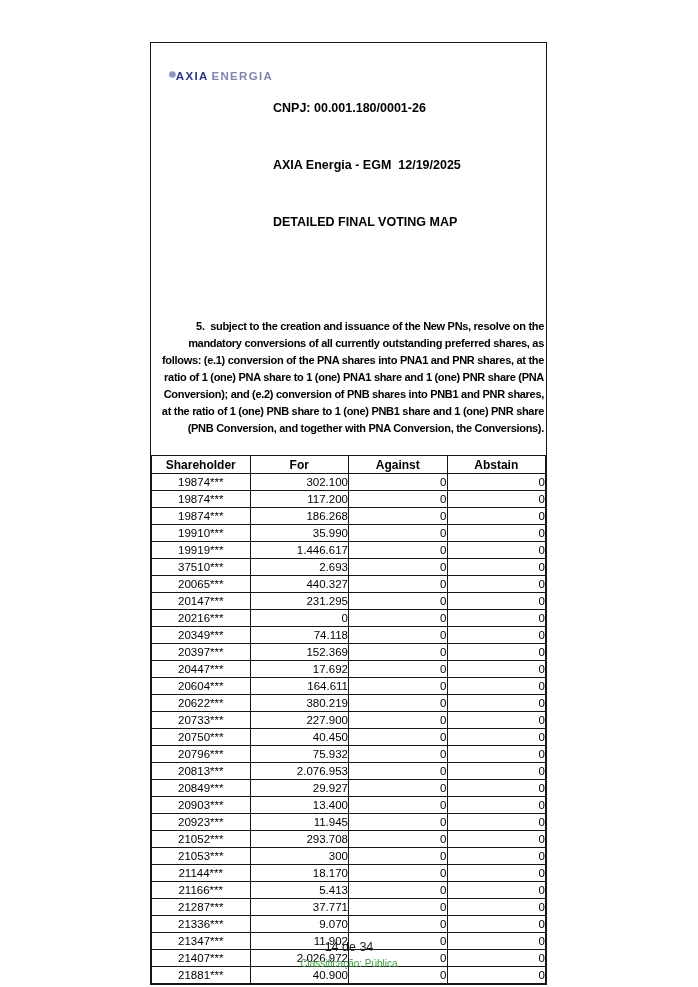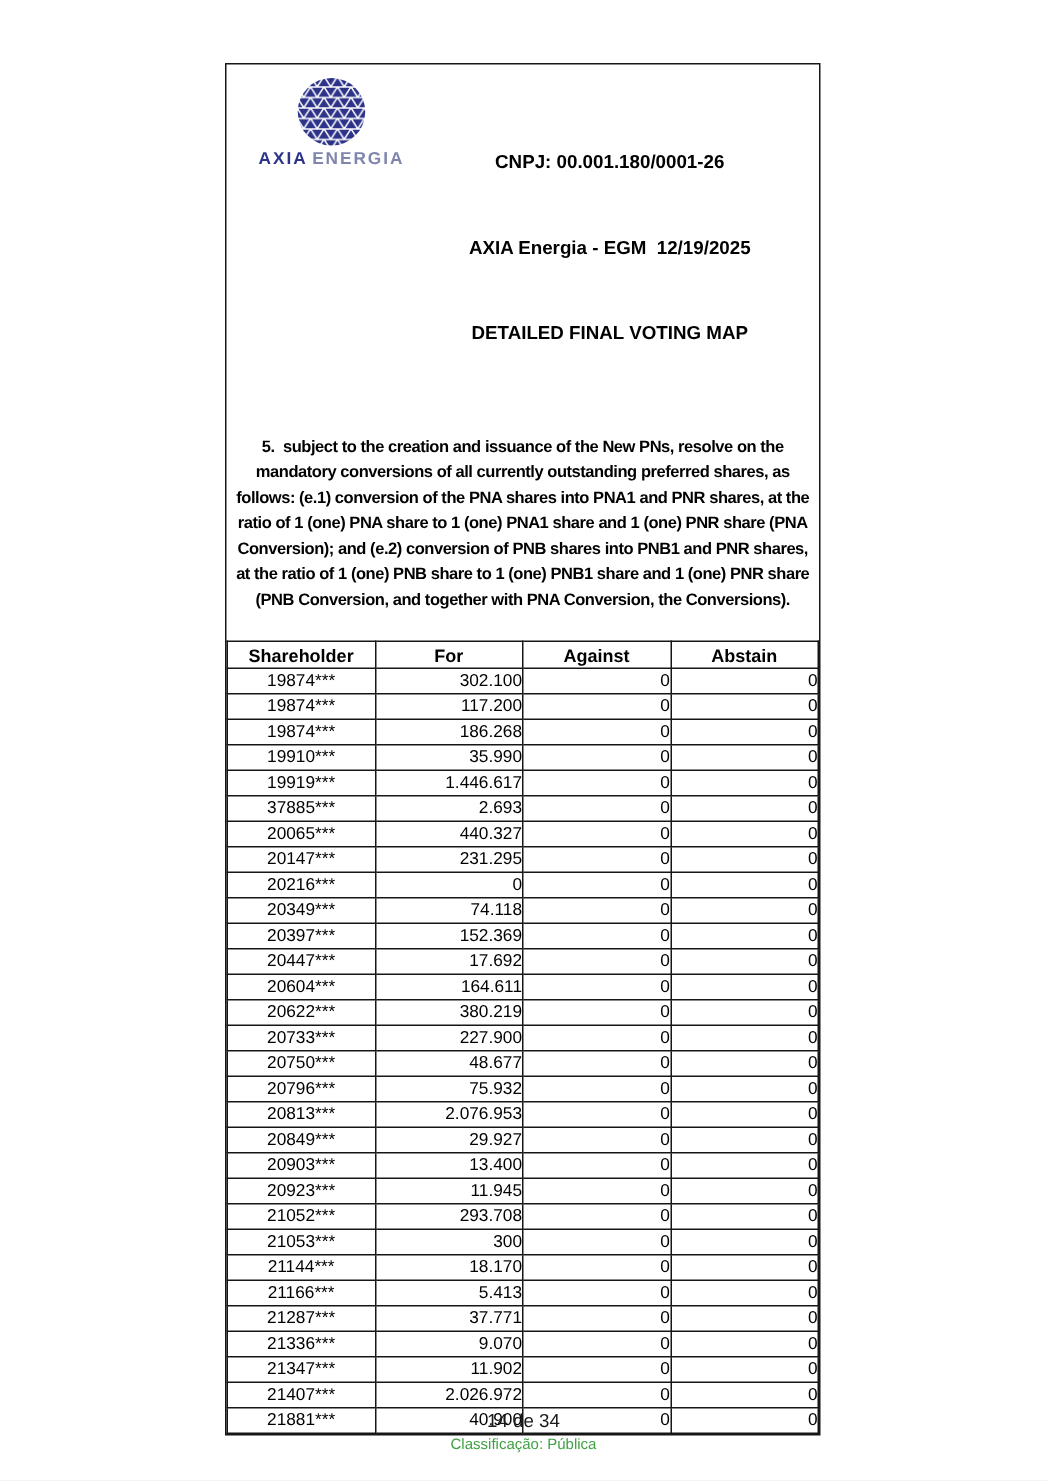--- a/index.html
+++ b/index.html
@@ -6,28 +6,28 @@
   body{
     width:698px;height:987px;position:relative;background:#ffffff;
     font-family:"Liberation Sans",sans-serif;color:#000;
     outline:1px solid #e8e8e8;
   }
   .content-box{
     position:absolute;left:150px;top:42px;width:397px;
     border:1.5px solid #161616;background:#fff;box-sizing:border-box;
   }
   .doc-header{display:flex;align-items:flex-start;padding:6px 6px 0 18px;}
-  .logo-block{display:flex;flex-direction:column;align-items:center;width:104px;padding-top:2px;}
+  .logo-block{display:flex;flex-direction:row;align-items:center;width:104px;padding-top:2px;}
   .logo-wordmark{margin-top:2px;font-size:11.5px;letter-spacing:1.3px;white-space:nowrap;}
   .logo-wordmark .w1{font-weight:bold;color:#2c3389;}
   .logo-wordmark .w2{font-weight:bold;color:#7e86ae;margin-left:3px;}
-  .header-text{flex:1;padding-top:12px;text-align:center;font-weight:bold;font-size:12.5px;line-height:19px;white-space:pre;}
+  .header-text{flex:1;padding-top:12px;text-align:left;font-weight:bold;font-size:12.5px;line-height:19px;white-space:pre;}
   .resolution{
-    margin:20px 2px 0 2px;font-weight:bold;font-size:11px;letter-spacing:-0.3px;
-    line-height:17px;text-align:center;white-space:pre-wrap;
+    margin:48px 2px 0 2px;font-weight:bold;font-size:11px;letter-spacing:-0.3px;
+    line-height:17px;text-align:right;white-space:pre-wrap;
   }
   table.voting{
     width:100%;border-collapse:collapse;margin-top:18px;table-layout:fixed;
   }
   table.voting th, table.voting td{
     border:1px solid #161616;box-sizing:border-box;overflow:hidden;
   }
   table.voting th{
     font-size:12px;font-weight:bold;height:18px;line-height:16px;padding:0 2px;
   }
@@ -101,21 +101,21 @@
           <td class="col-num">0</td>
           <td class="col-num">0</td>
         </tr>
         <tr>
           <td class="col-id">19919***</td>
           <td class="col-num">1.446.617</td>
           <td class="col-num">0</td>
           <td class="col-num">0</td>
         </tr>
         <tr>
-          <td class="col-id">37885***</td>
+          <td class="col-id">37510***</td>
           <td class="col-num">2.693</td>
           <td class="col-num">0</td>
           <td class="col-num">0</td>
         </tr>
         <tr>
           <td class="col-id">20065***</td>
           <td class="col-num">440.327</td>
           <td class="col-num">0</td>
           <td class="col-num">0</td>
         </tr>
@@ -162,21 +162,21 @@
           <td class="col-num">0</td>
         </tr>
         <tr>
           <td class="col-id">20733***</td>
           <td class="col-num">227.900</td>
           <td class="col-num">0</td>
           <td class="col-num">0</td>
         </tr>
         <tr>
           <td class="col-id">20750***</td>
-          <td class="col-num">48.677</td>
+          <td class="col-num">40.450</td>
           <td class="col-num">0</td>
           <td class="col-num">0</td>
         </tr>
         <tr>
           <td class="col-id">20796***</td>
           <td class="col-num">75.932</td>
           <td class="col-num">0</td>
           <td class="col-num">0</td>
         </tr>
         <tr>

